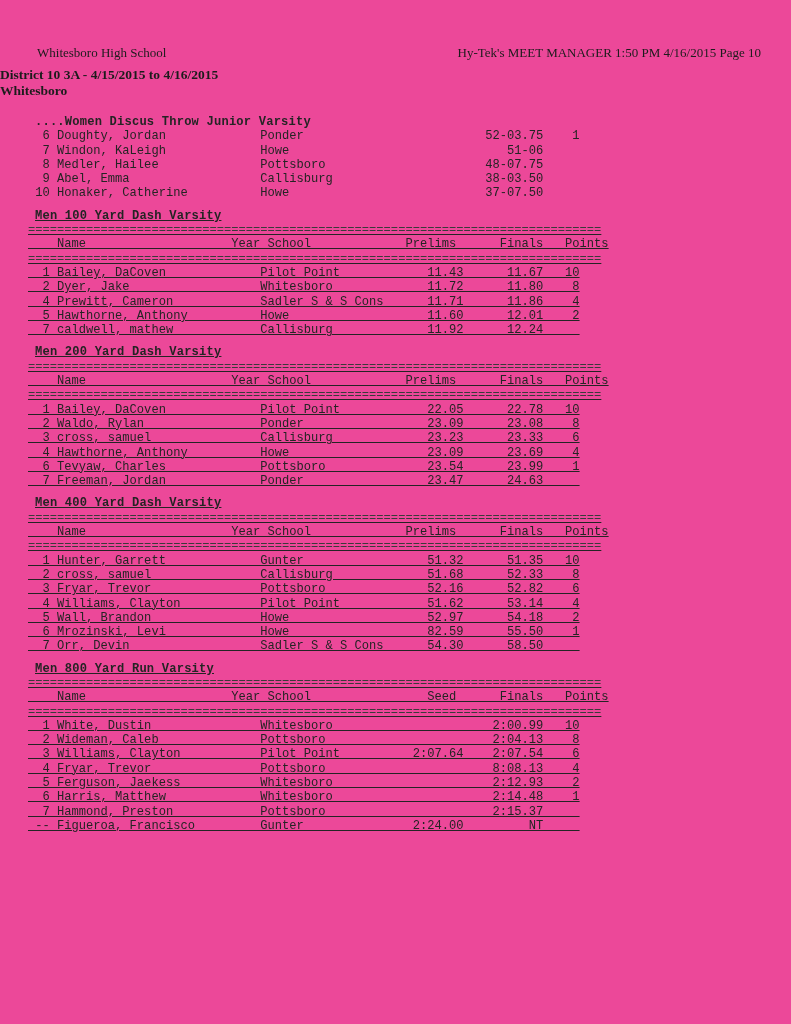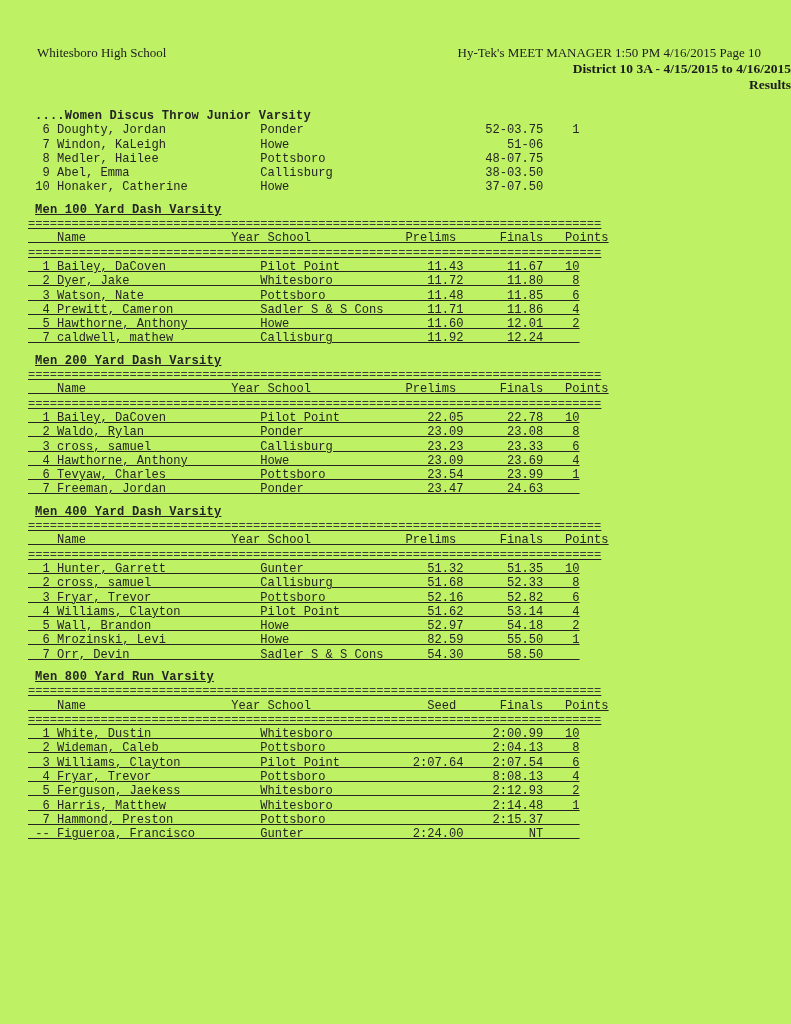--- a/index.html
+++ b/index.html
@@ -1,40 +1,40 @@
 <!DOCTYPE html>
 <html><head>
 <meta charset="utf-8">
 <style>
   html,body{margin:0;padding:0;background:#ffffff;}
   .page{
     position:relative;
     width:791px;
     height:1024px;
-    background:#bef264;
+    background:#ec4899;
     color:#1c1c1c;
     overflow:hidden;
   }
   
   .page-header{
     display:flex;
     justify-content:space-between;
     align-items:baseline;
     padding:45px 30px 0 37px;
     font-family:"Liberation Serif", serif;
     font-size:13px;
     line-height:15px;
   }
   .meet-title-block{
-    text-align:right;
+    text-align:left;
     font-family:"Liberation Serif", serif;
     font-weight:bold;
     font-size:13.5px;
     line-height:16px;
-    margin-top:1px;
+    margin-top:7px;
   }
   
   .results-body{
     margin:16px 0 8px 28px;
     font-family:"Liberation Mono","DejaVu Sans Mono",monospace;
     font-size:12.1px;
     line-height:14.3px;
     color:#242424;
   }
   .event{margin:0 0 0 0;}
@@ -55,40 +55,39 @@
 
 <div class="page">
 
   <div class="page-header">
     <span>Whitesboro High School</span>
     <span>Hy-Tek's MEET MANAGER  1:50 PM  4/16/2015  Page 10</span>
   </div>
 
   <div class="meet-title-block">
     <div>District 10 3A - 4/15/2015 to 4/16/2015</div>
-    <div>Results</div>
+    <div>Whitesboro</div>
   </div>
 
   <div class="results-body" id="sections">
       <section class="event">
         <div class="event-title">....Women Discus Throw Junior Varsity</div>
         <div class="mono-row">  6 Doughty, Jordan             Ponder                         52-03.75    1</div>
         <div class="mono-row">  7 Windon, KaLeigh             Howe                              51-06     </div>
         <div class="mono-row">  8 Medler, Hailee              Pottsboro                      48-07.75     </div>
         <div class="mono-row">  9 Abel, Emma                  Callisburg                     38-03.50     </div>
         <div class="mono-row"> 10 Honaker, Catherine          Howe                           37-07.50     </div>
       </section>
       <section class="event">
         <div class="event-title">Men 100 Yard Dash Varsity</div>
         <div class="mono-row sep-row">===============================================================================</div>
         <div class="mono-row">    Name                    Year School             Prelims      Finals   Points</div>
         <div class="mono-row sep-row">===============================================================================</div>
         <div class="mono-row">  1 Bailey, DaCoven             Pilot Point            11.43      11.67   10</div>
         <div class="mono-row">  2 Dyer, Jake                  Whitesboro             11.72      11.80    8</div>
-        <div class="mono-row">  3 Watson, Nate                Pottsboro              11.48      11.85    6</div>
         <div class="mono-row">  4 Prewitt, Cameron            Sadler S &amp; S Cons      11.71      11.86    4</div>
         <div class="mono-row">  5 Hawthorne, Anthony          Howe                   11.60      12.01    2</div>
         <div class="mono-row">  7 caldwell, mathew            Callisburg             11.92      12.24     </div>
       </section>
       <section class="event">
         <div class="event-title">Men 200 Yard Dash Varsity</div>
         <div class="mono-row sep-row">===============================================================================</div>
         <div class="mono-row">    Name                    Year School             Prelims      Finals   Points</div>
         <div class="mono-row sep-row">===============================================================================</div>
         <div class="mono-row">  1 Bailey, DaCoven             Pilot Point            22.05      22.78   10</div>

